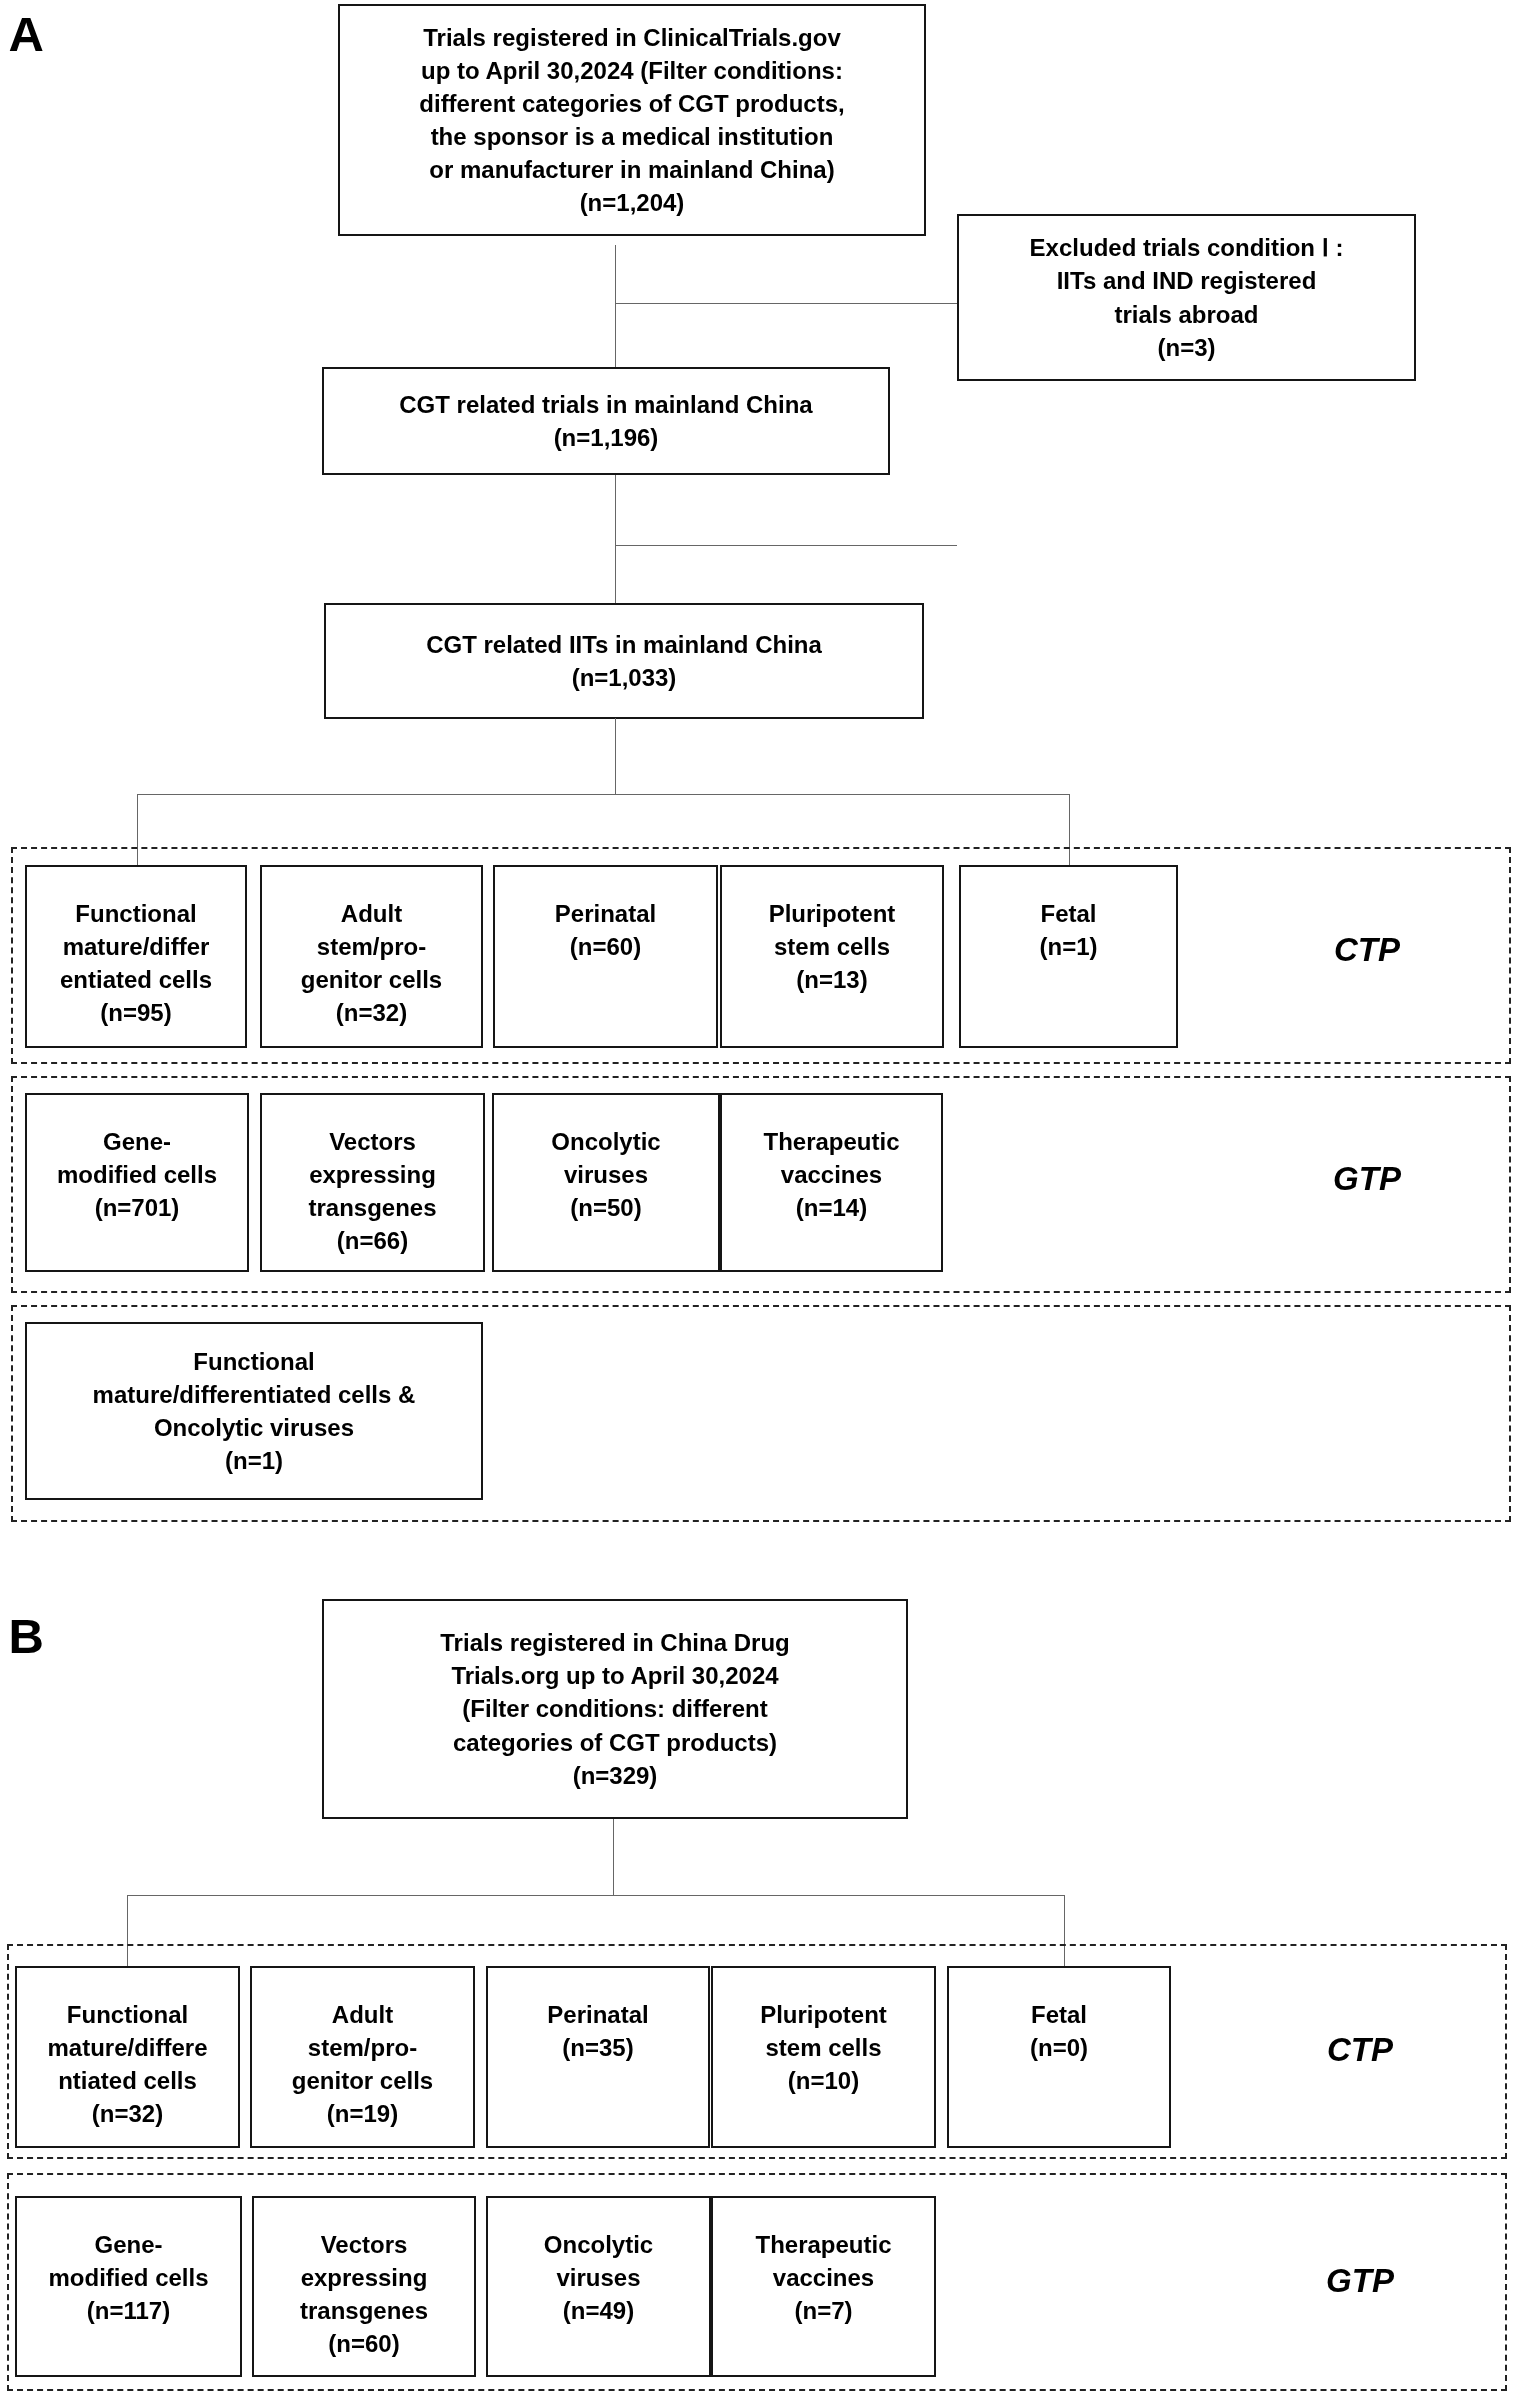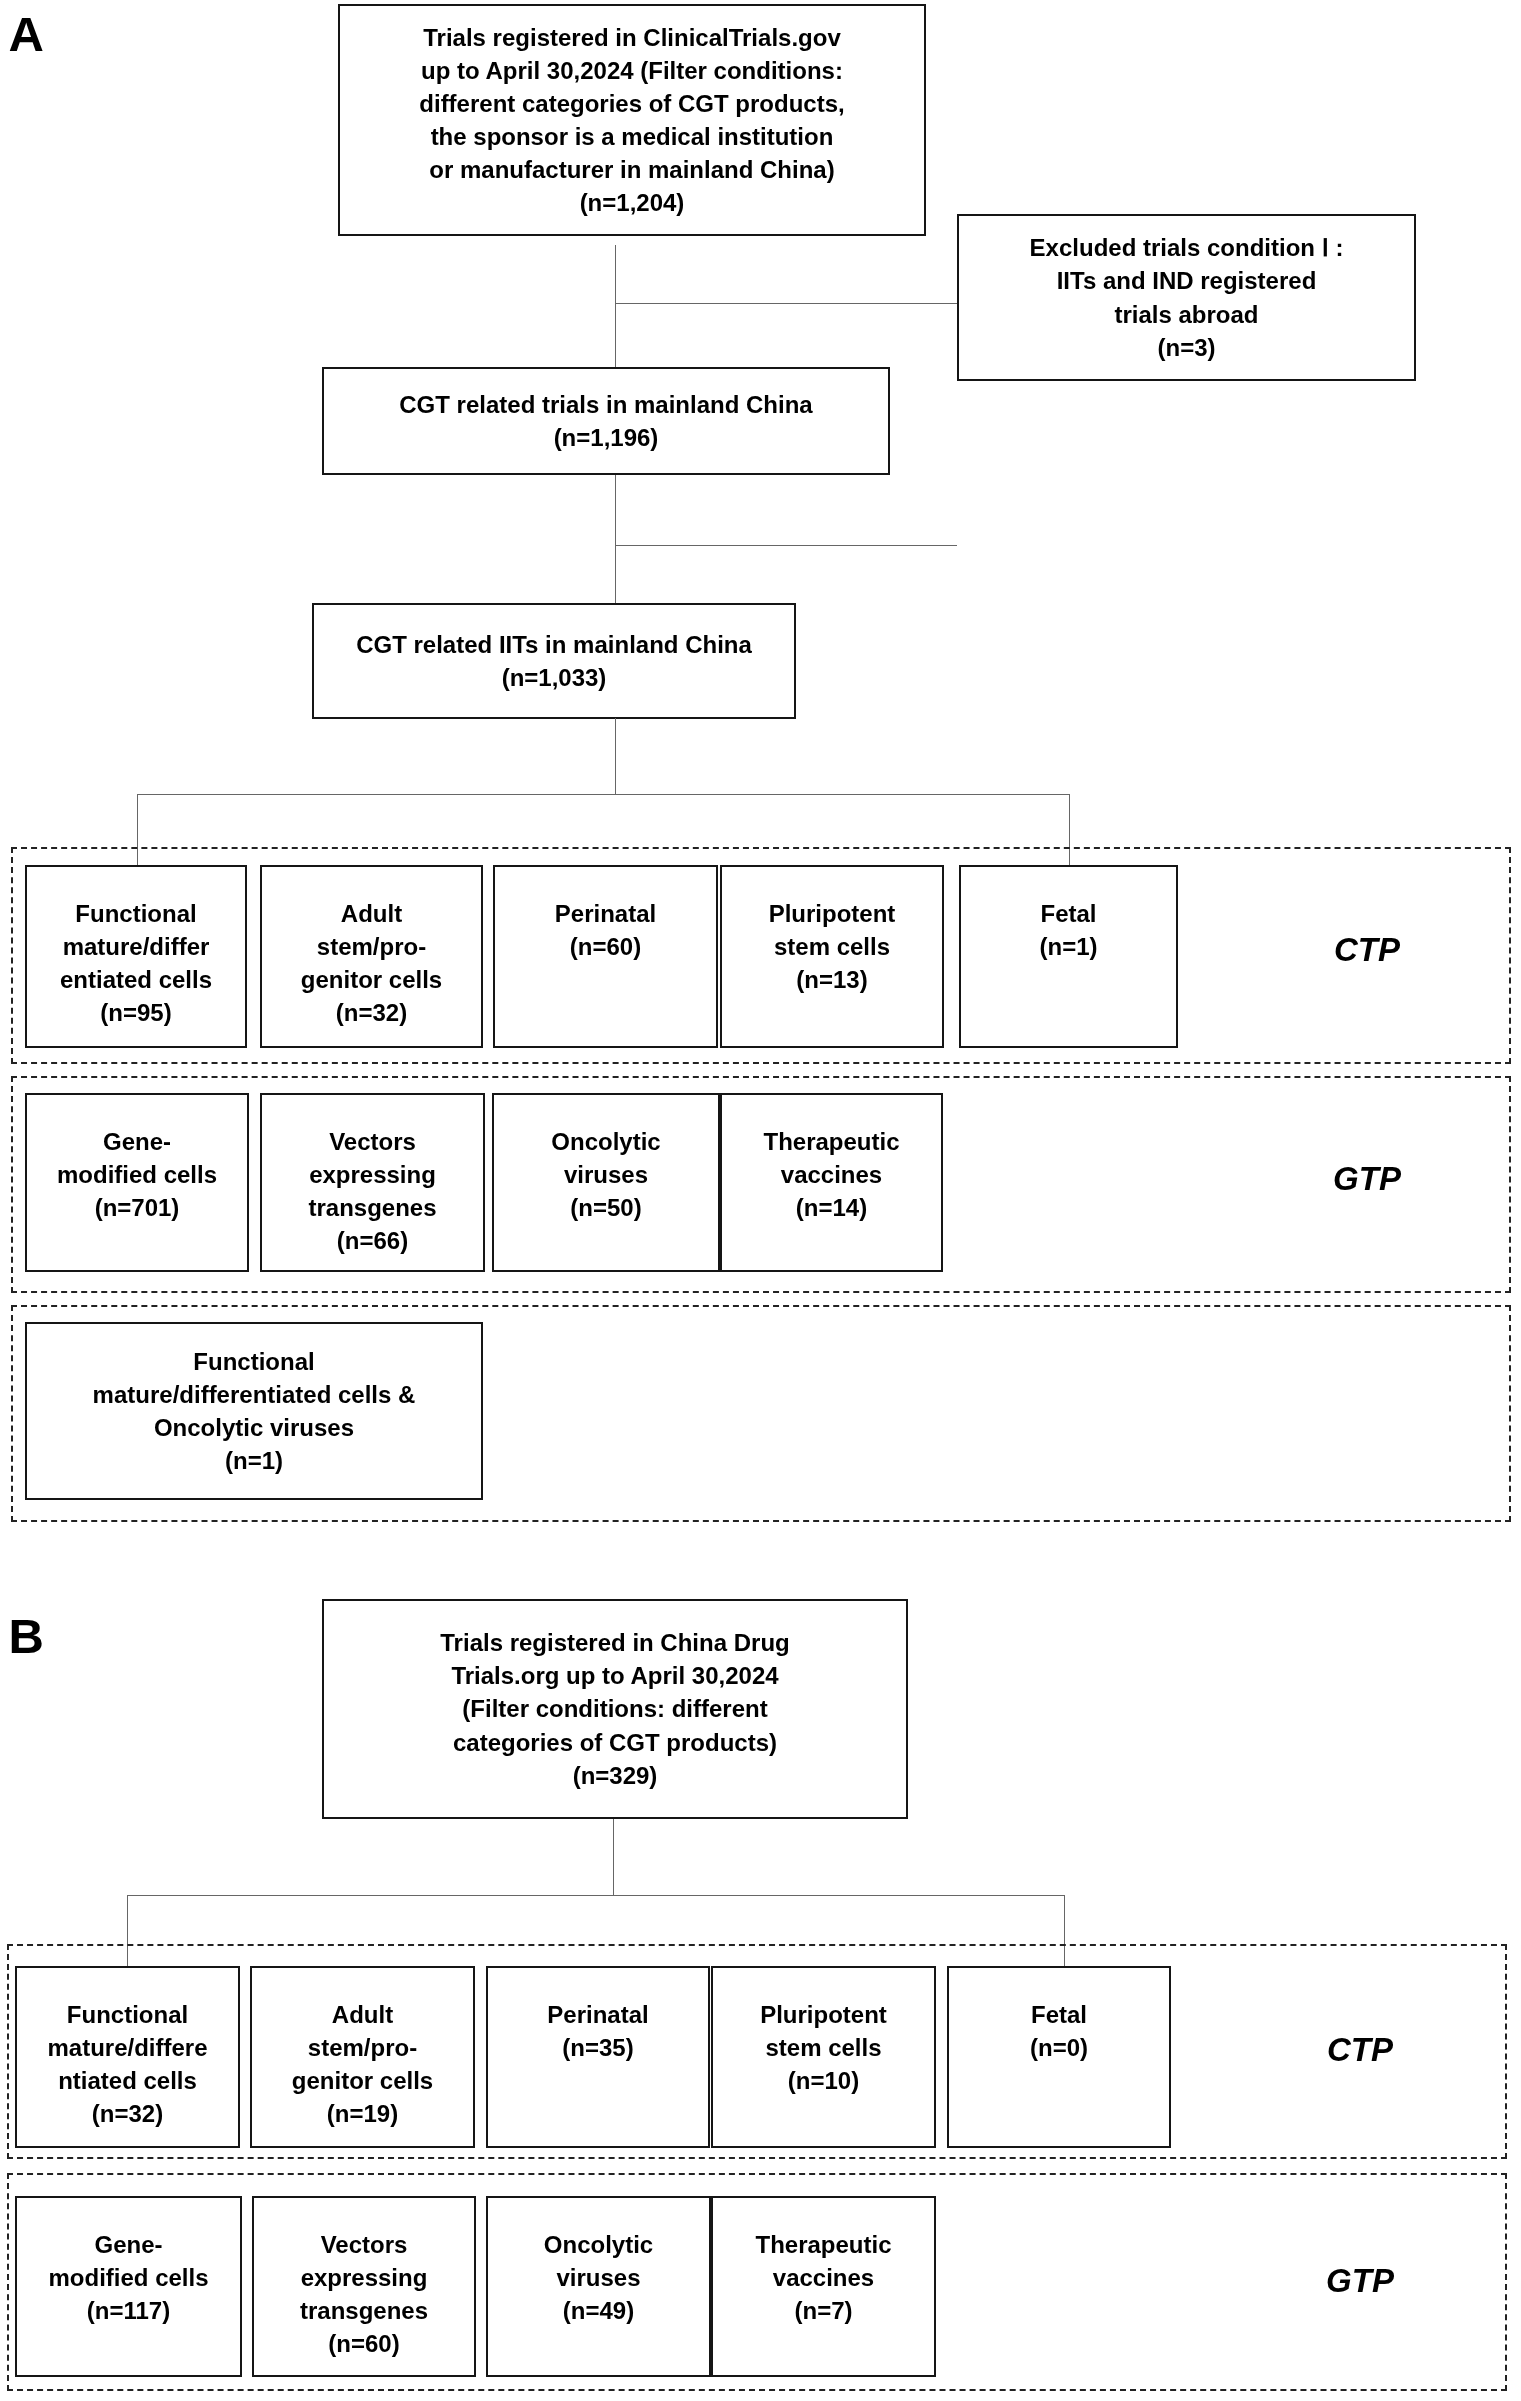--- a/index.html
+++ b/index.html
@@ -66,21 +66,21 @@
 IITs and IND registered
 trials abroad
 (n=3)</div>
 
   <div class="box center" style="left:322px;top:367px;width:568px;height:108px;">CGT related trials in mainland China
 (n=1,196)</div>
 
   <div class="line" style="left:615px;top:475px;width:1.4px;height:129px;"></div>
   <div class="line" style="left:616px;top:545px;width:341px;height:1.4px;"></div>
 
-  <div class="box center" style="left:312px;top:603px;width:484px;height:116px;">CGT related IITs in mainland China
+  <div class="box center" style="left:324px;top:603px;width:600px;height:116px;">CGT related IITs in mainland China
 (n=1,033)</div>
 
   <div class="line" style="left:615px;top:718px;width:1.4px;height:77px;"></div>
   <div class="line" style="left:137px;top:794px;width:933px;height:1.4px;"></div>
   <div class="line" style="left:137px;top:794px;width:1.4px;height:71px;"></div>
   <div class="line" style="left:1069px;top:794px;width:1.4px;height:71px;"></div>
 
   <div class="dashed" style="left:10.7px;top:847px;width:1500px;height:217px;"></div>
   <div class="box topalign" style="left:25px;top:865px;width:222px;height:183px;">Functional
 mature/differ

